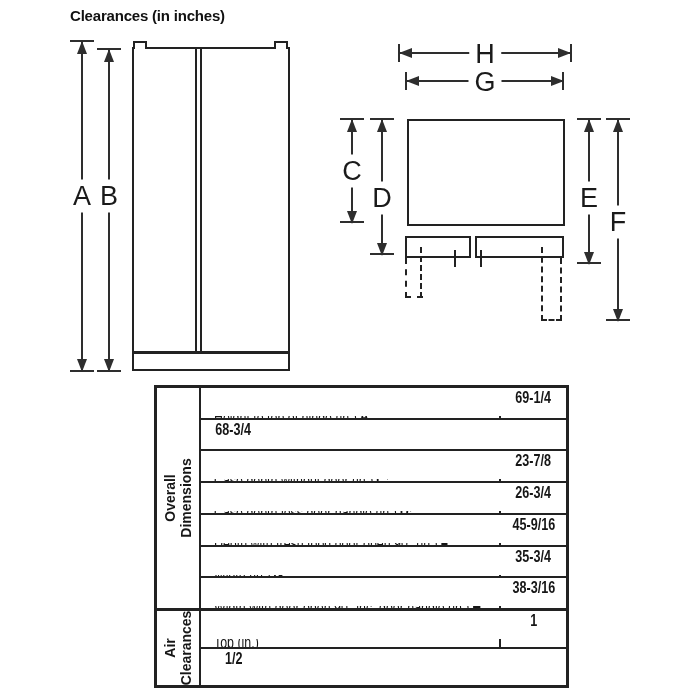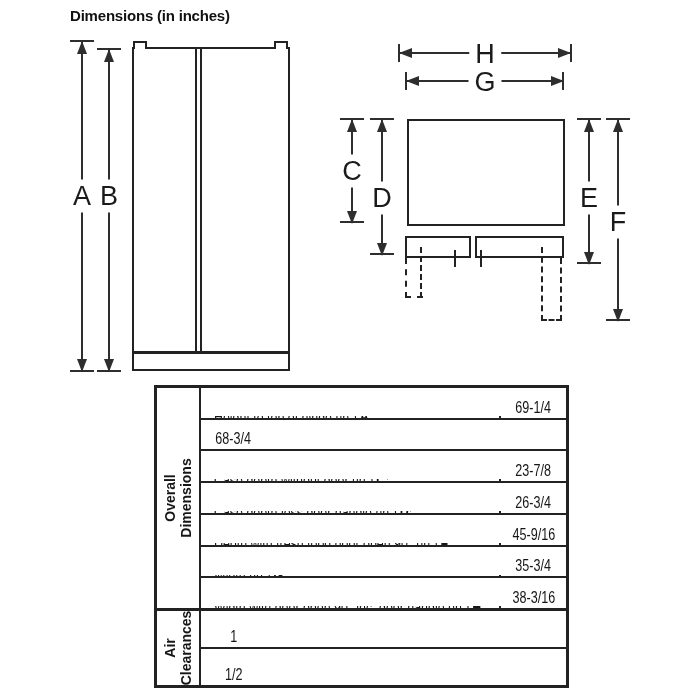--- a/index.html
+++ b/index.html
@@ -47,33 +47,33 @@
   .tsec1 { height:223px; border-bottom:3px solid var(--dk); box-sizing:border-box; }
   .tsec2 { flex:1; }
   .gcell { width:42px; flex:none; border-right:2px solid var(--dk); position:relative; }
   .rot   { position:absolute; left:50%; top:50%; transform:translate(-50%,-50%) rotate(-90deg);
            font-weight:bold; font-size:14px; line-height:1.15; text-align:center; white-space:nowrap; }
   .rows  { flex:1; display:flex; flex-direction:column; min-width:0; }
   .trow  { flex:1; display:flex; border-bottom:2px solid var(--dk); min-height:0; }
   .trow:last-child { border-bottom:none; }
   .tdesc { flex:1; display:flex; align-items:center; padding-left:13px;
            border-right:2px solid var(--dk); overflow:hidden;margin-top:28px; }
-  .tval  { width:65px; flex:none; display:flex; align-items:flex-end; justify-content:center; font-weight:normal; }
+  .tval  { width:65px; flex:none; display:flex; align-items:flex-start; justify-content:center; font-weight:bold; }
   .cond  { display:inline-block; transform:scaleX(0.73); transform-origin:0 50%;
            white-space:nowrap; font-size:17px; }
   .cond b   { font-weight:bold; margin-left:4px; }
   .cond sup { font-size:10px; font-weight:bold; }
   .condv { display:inline-block; transform:scaleX(0.74); white-space:nowrap; font-size:17px; }
 </style>
 </head>
 <body>
 
 <div class="page">
 
-  <div class="title">Dimensions (in inches)</div>
+  <div class="title">Clearances (in inches)</div>
 
   <div>
     <div class="box" style="left:132px; top:47px; width:158px; height:324px;"></div>
     <div class="hinge" style="left:133px; top:41px; width:14px; height:8px;"></div>
     <div class="hinge" style="left:274px; top:41px; width:14px; height:8px;"></div>
     <div class="divider" style="left:195px; top:47px; width:7px; height:306px;"></div>
     <div class="hline" style="left:133px; top:351px; width:156px; height:3px;"></div>
 
     <div class="tkh" style="left:70px; top:40px;"></div>
     <div class="tkh" style="left:70px; top:370px;"></div>
@@ -211,20 +211,23 @@
       <div class="gcell">
         <div class="rot">
           <span style="display:block;">Air</span>
           <span style="display:block;">Clearances</span>
         </div>
       </div>
       <div class="rows">
 
 
         <div class="trow">
+          <div class="tdesc">
+              <span class="cond"><span>Top (in.)</span></span>
+            </div>
           <div class="tval">
               <span class="condv">1</span>
             </div>
         </div>
 
         <div class="trow">
           <div class="tval">
               <span class="condv">1/2</span>
             </div>
         </div>

